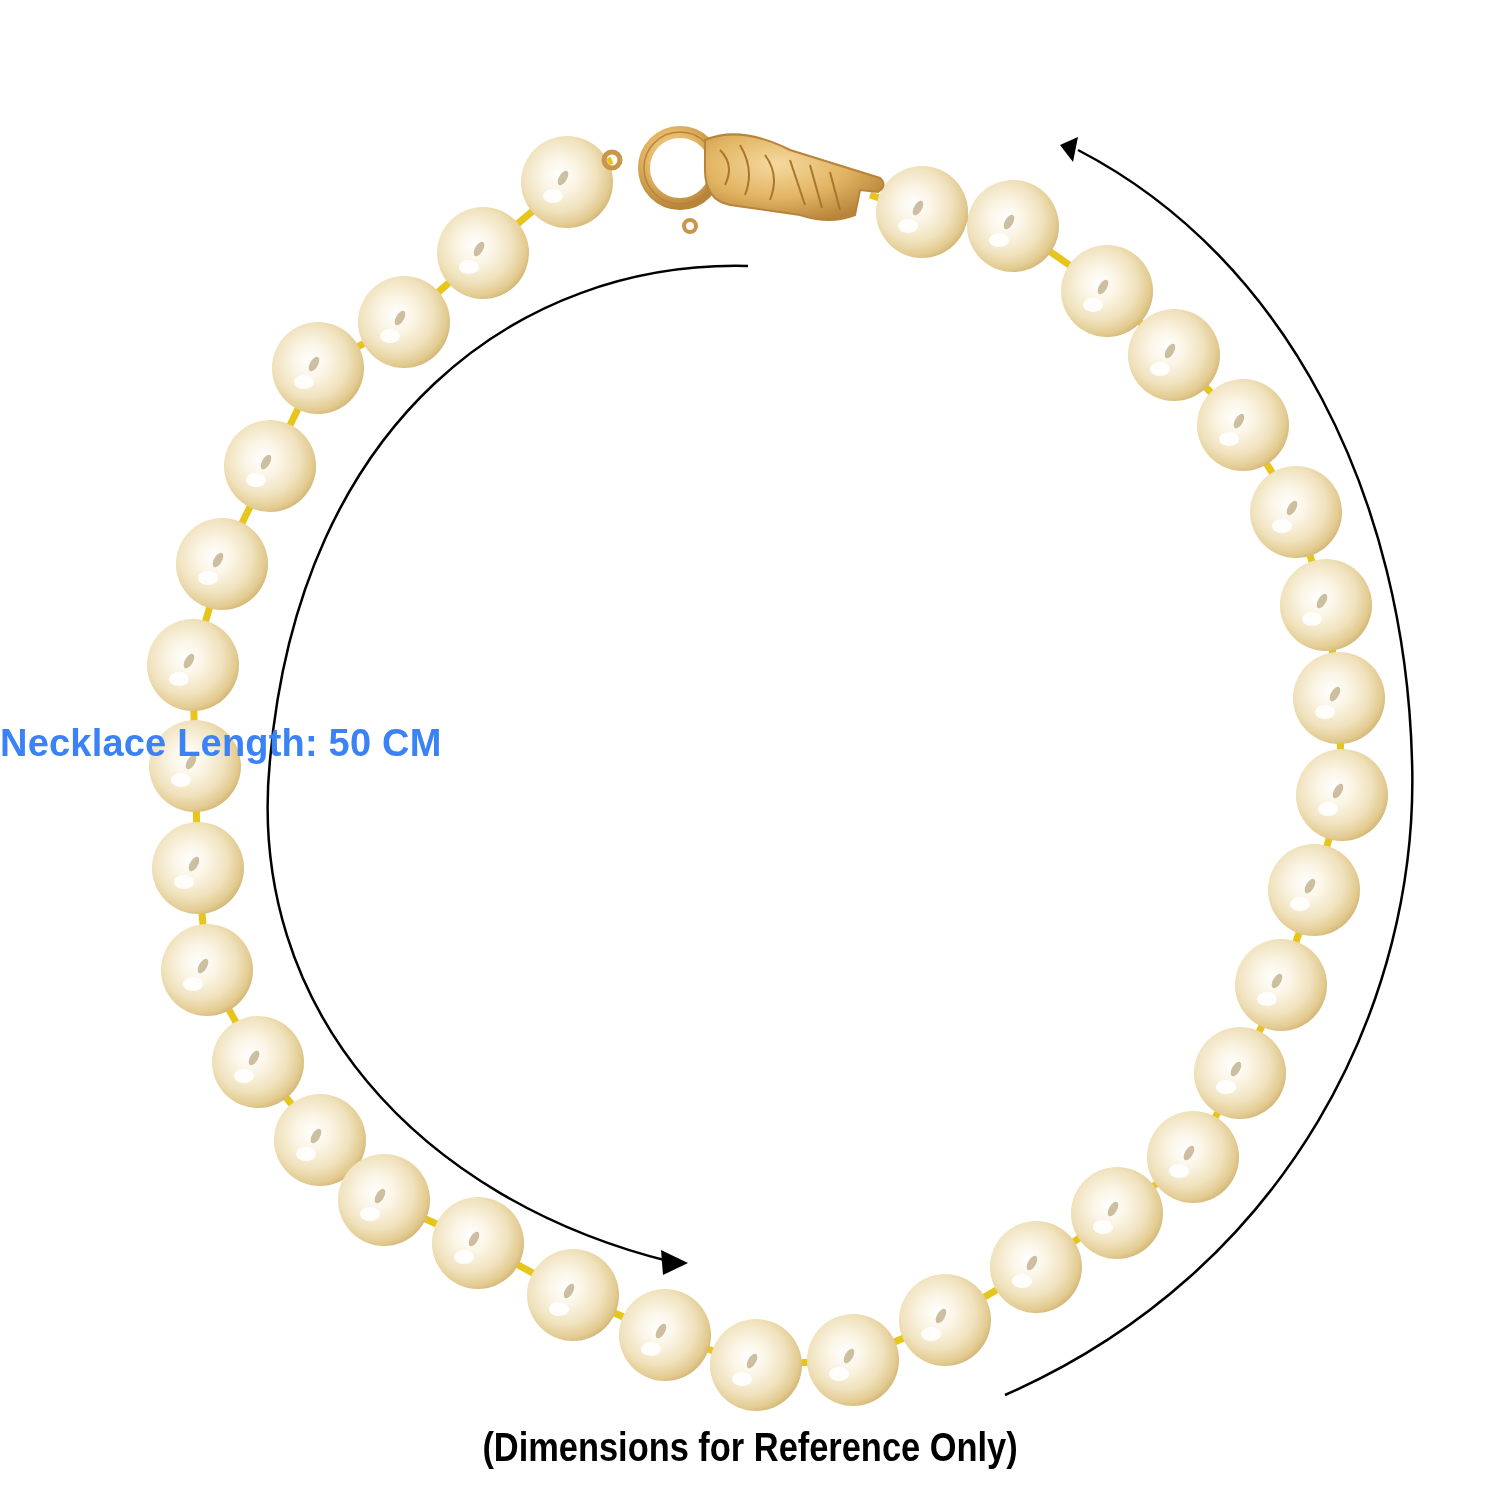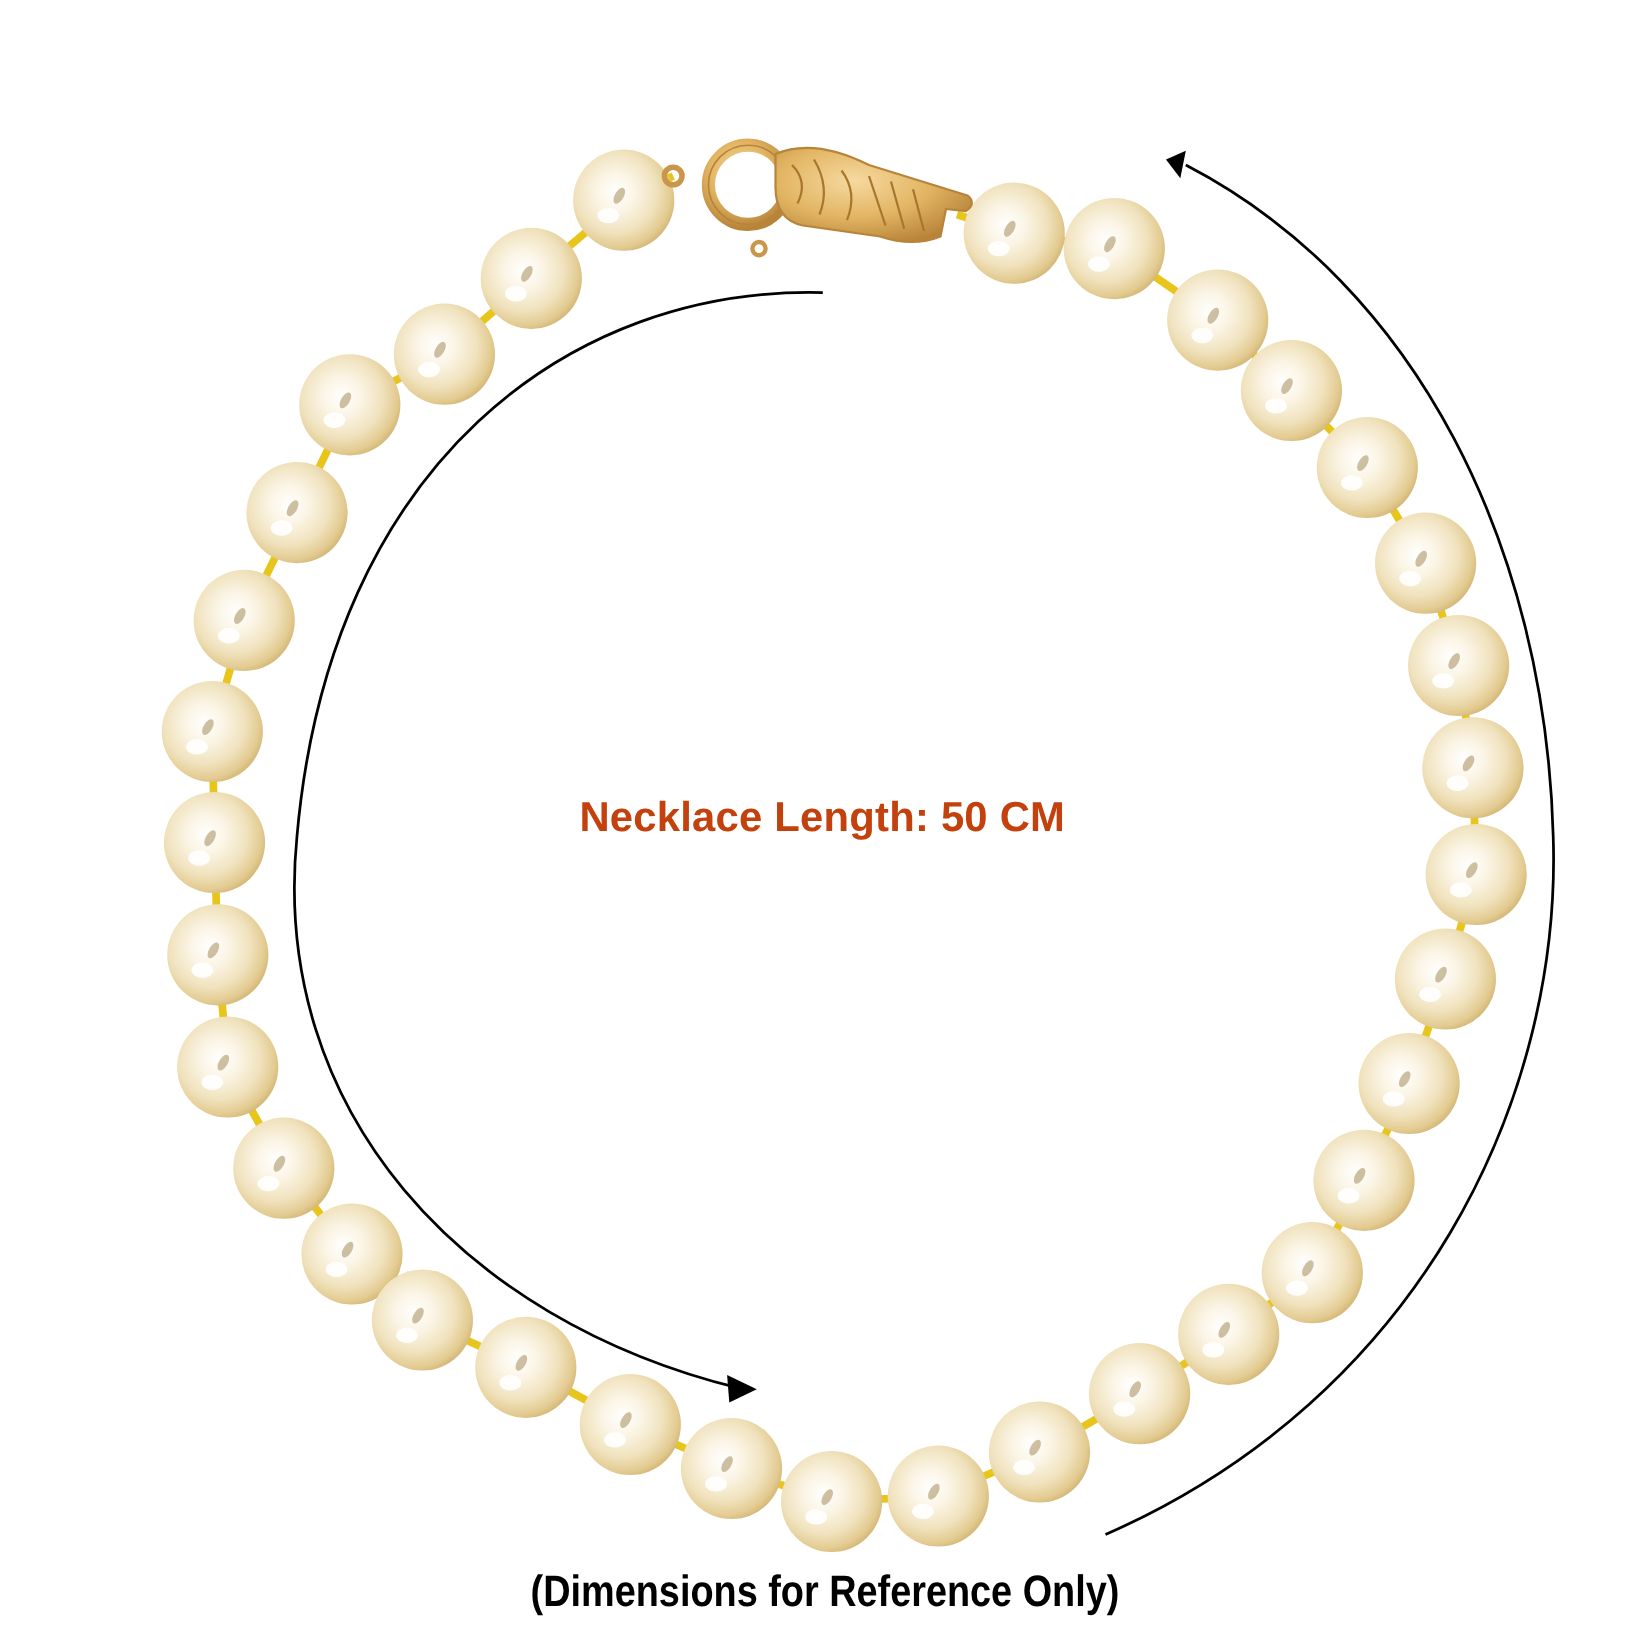--- a/index.html
+++ b/index.html
@@ -1,21 +1,21 @@
 <!DOCTYPE html>
 <html><head>
 <meta charset="utf-8">
 <style>
   html, body { margin:0; padding:0; background:#ffffff; }
   body { width:1500px; height:1500px; position:relative; overflow:hidden; font-family:"Liberation Sans", sans-serif; }
   .stage { position:absolute; left:0; top:0; width:1500px; height:1500px; }
   svg.art { position:absolute; left:0; top:0; }
   .title-text {
-    position:absolute; left:0; top:722px; width:1495px; text-align:center;
-    font-weight:bold; font-size:38px; color:#c2410c; letter-spacing:0.2px;
+    position:absolute; left:0; top:722px; width:1495px; 
+    font-weight:bold; font-size:38px; color:#3b82f6; letter-spacing:0.2px;
   }
   .note-text {
     position:absolute; left:0; top:1425px; width:1500px; text-align:center;
     font-weight:bold; font-size:40px; color:#000;
     transform:scaleX(0.86); transform-origin:750px 0;
   }
 </style>
 </head>
 <body>
 

